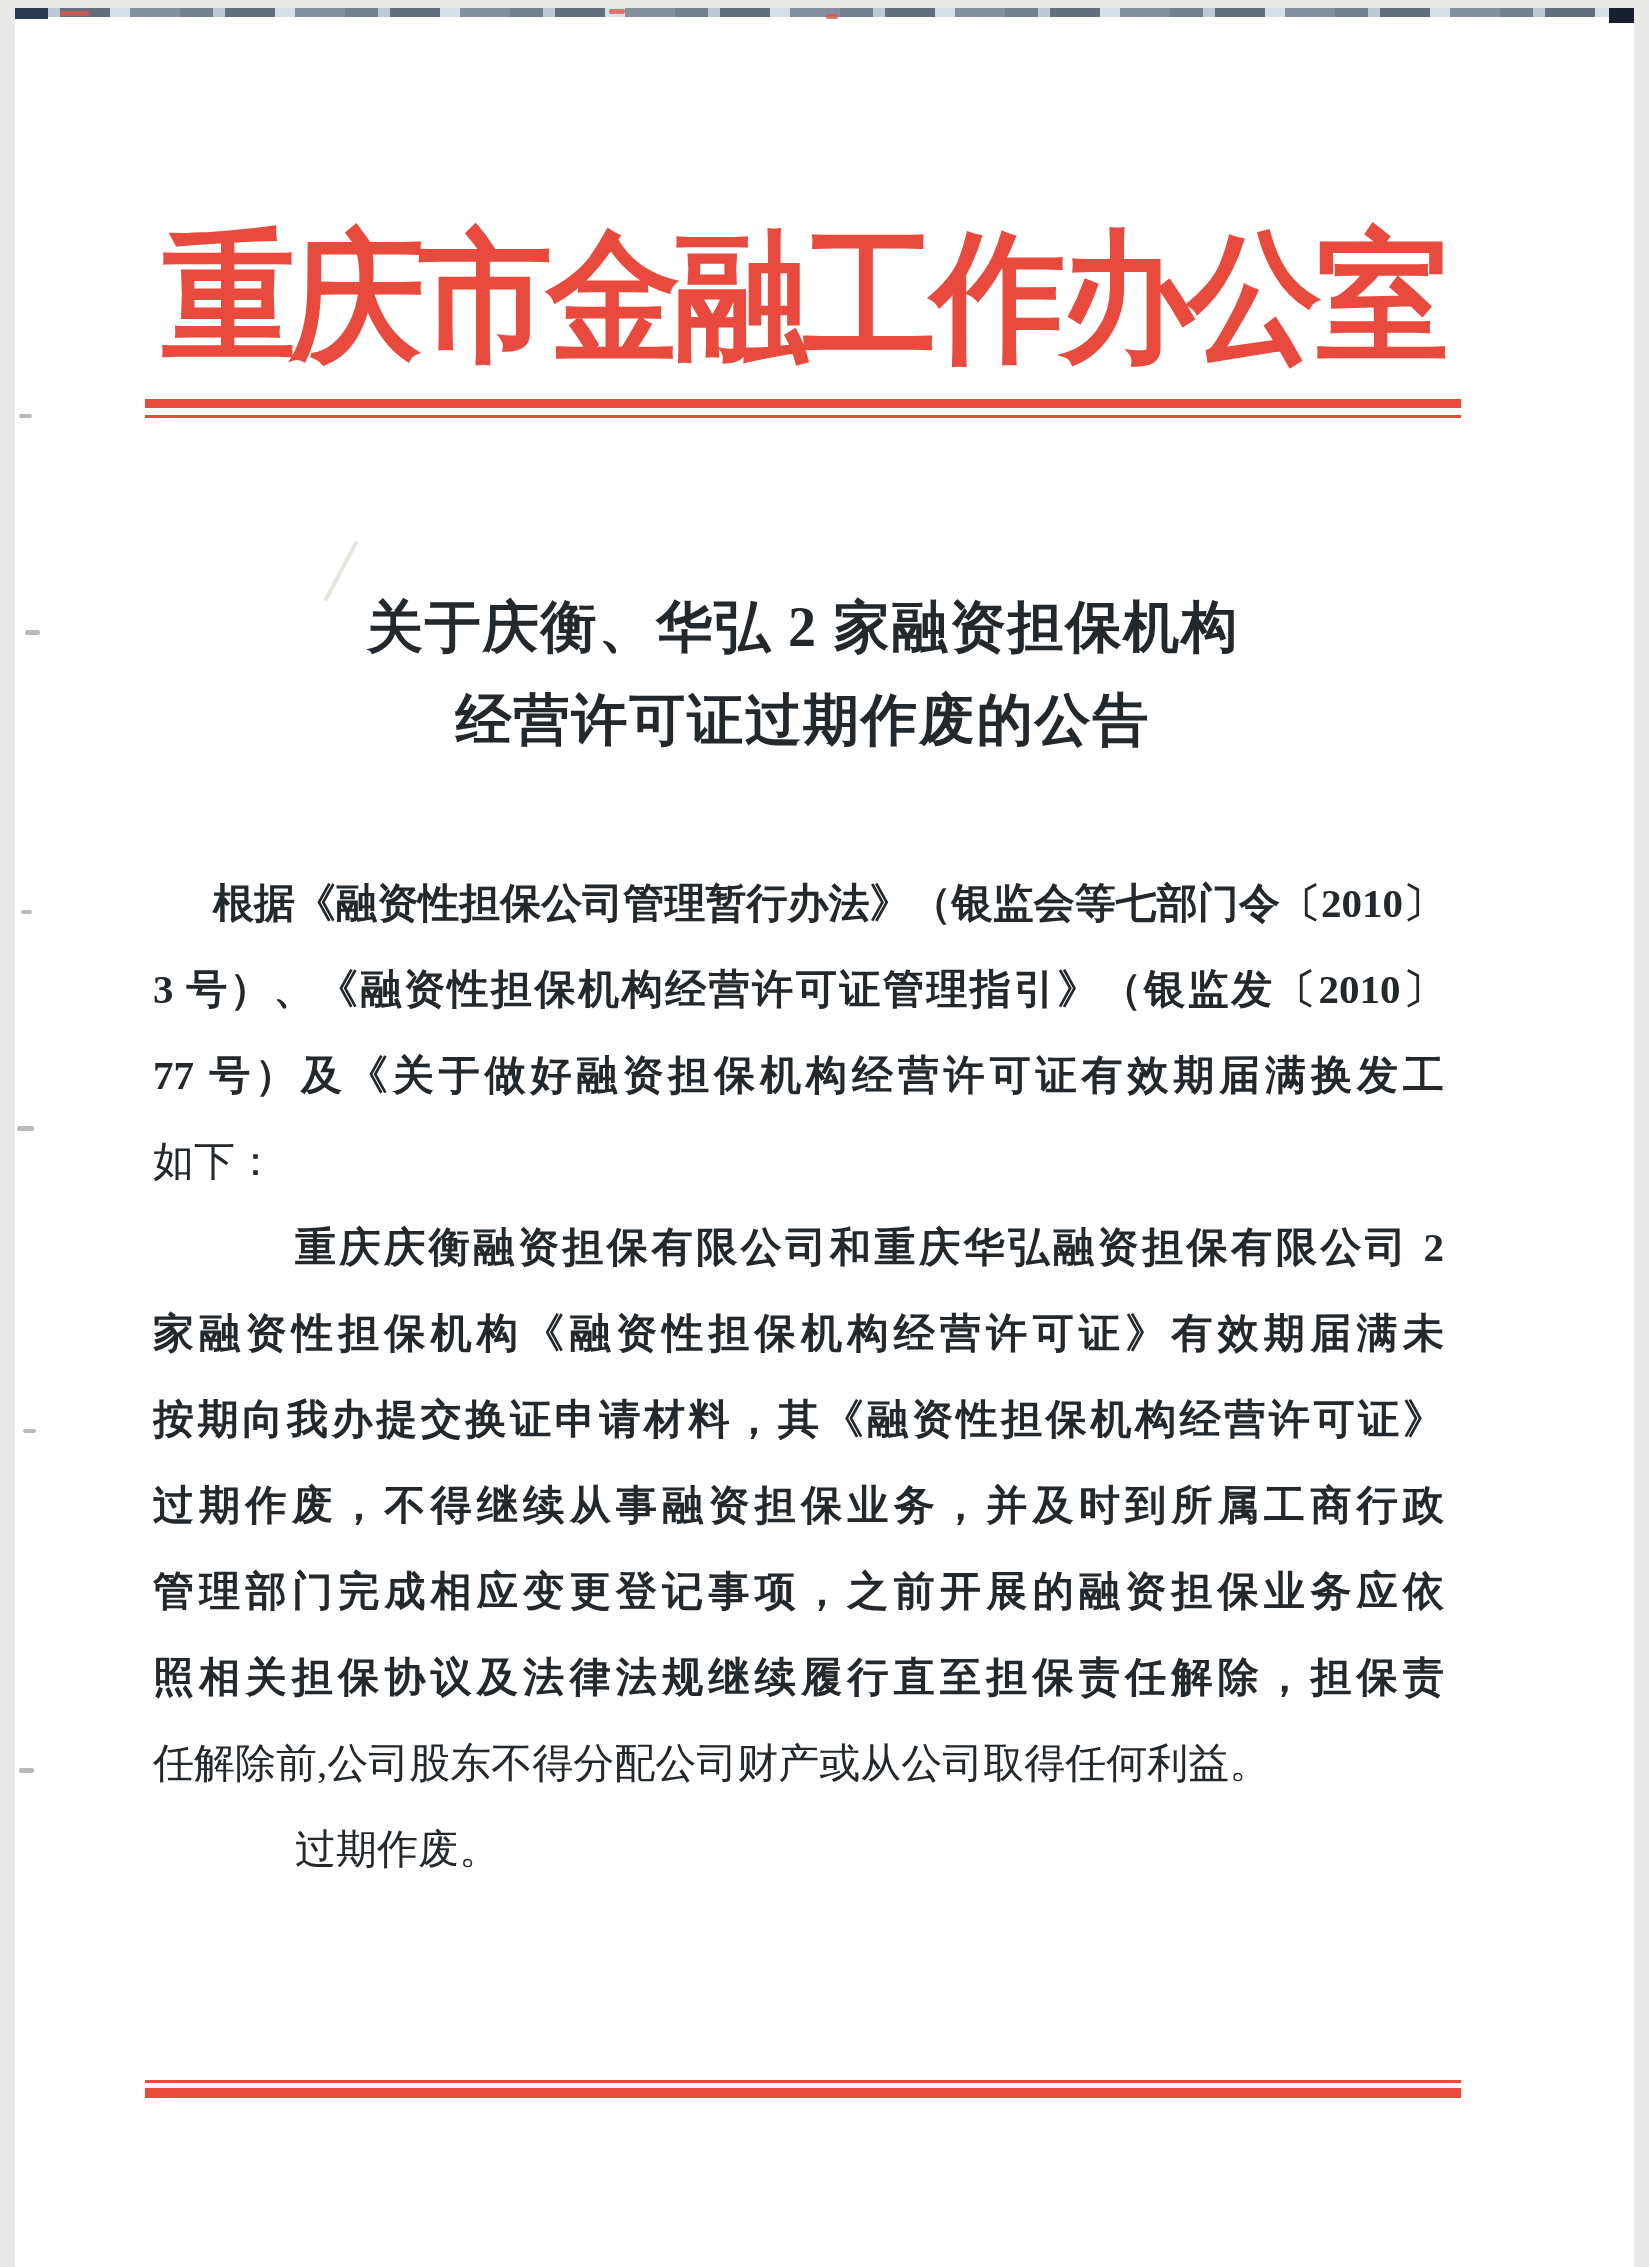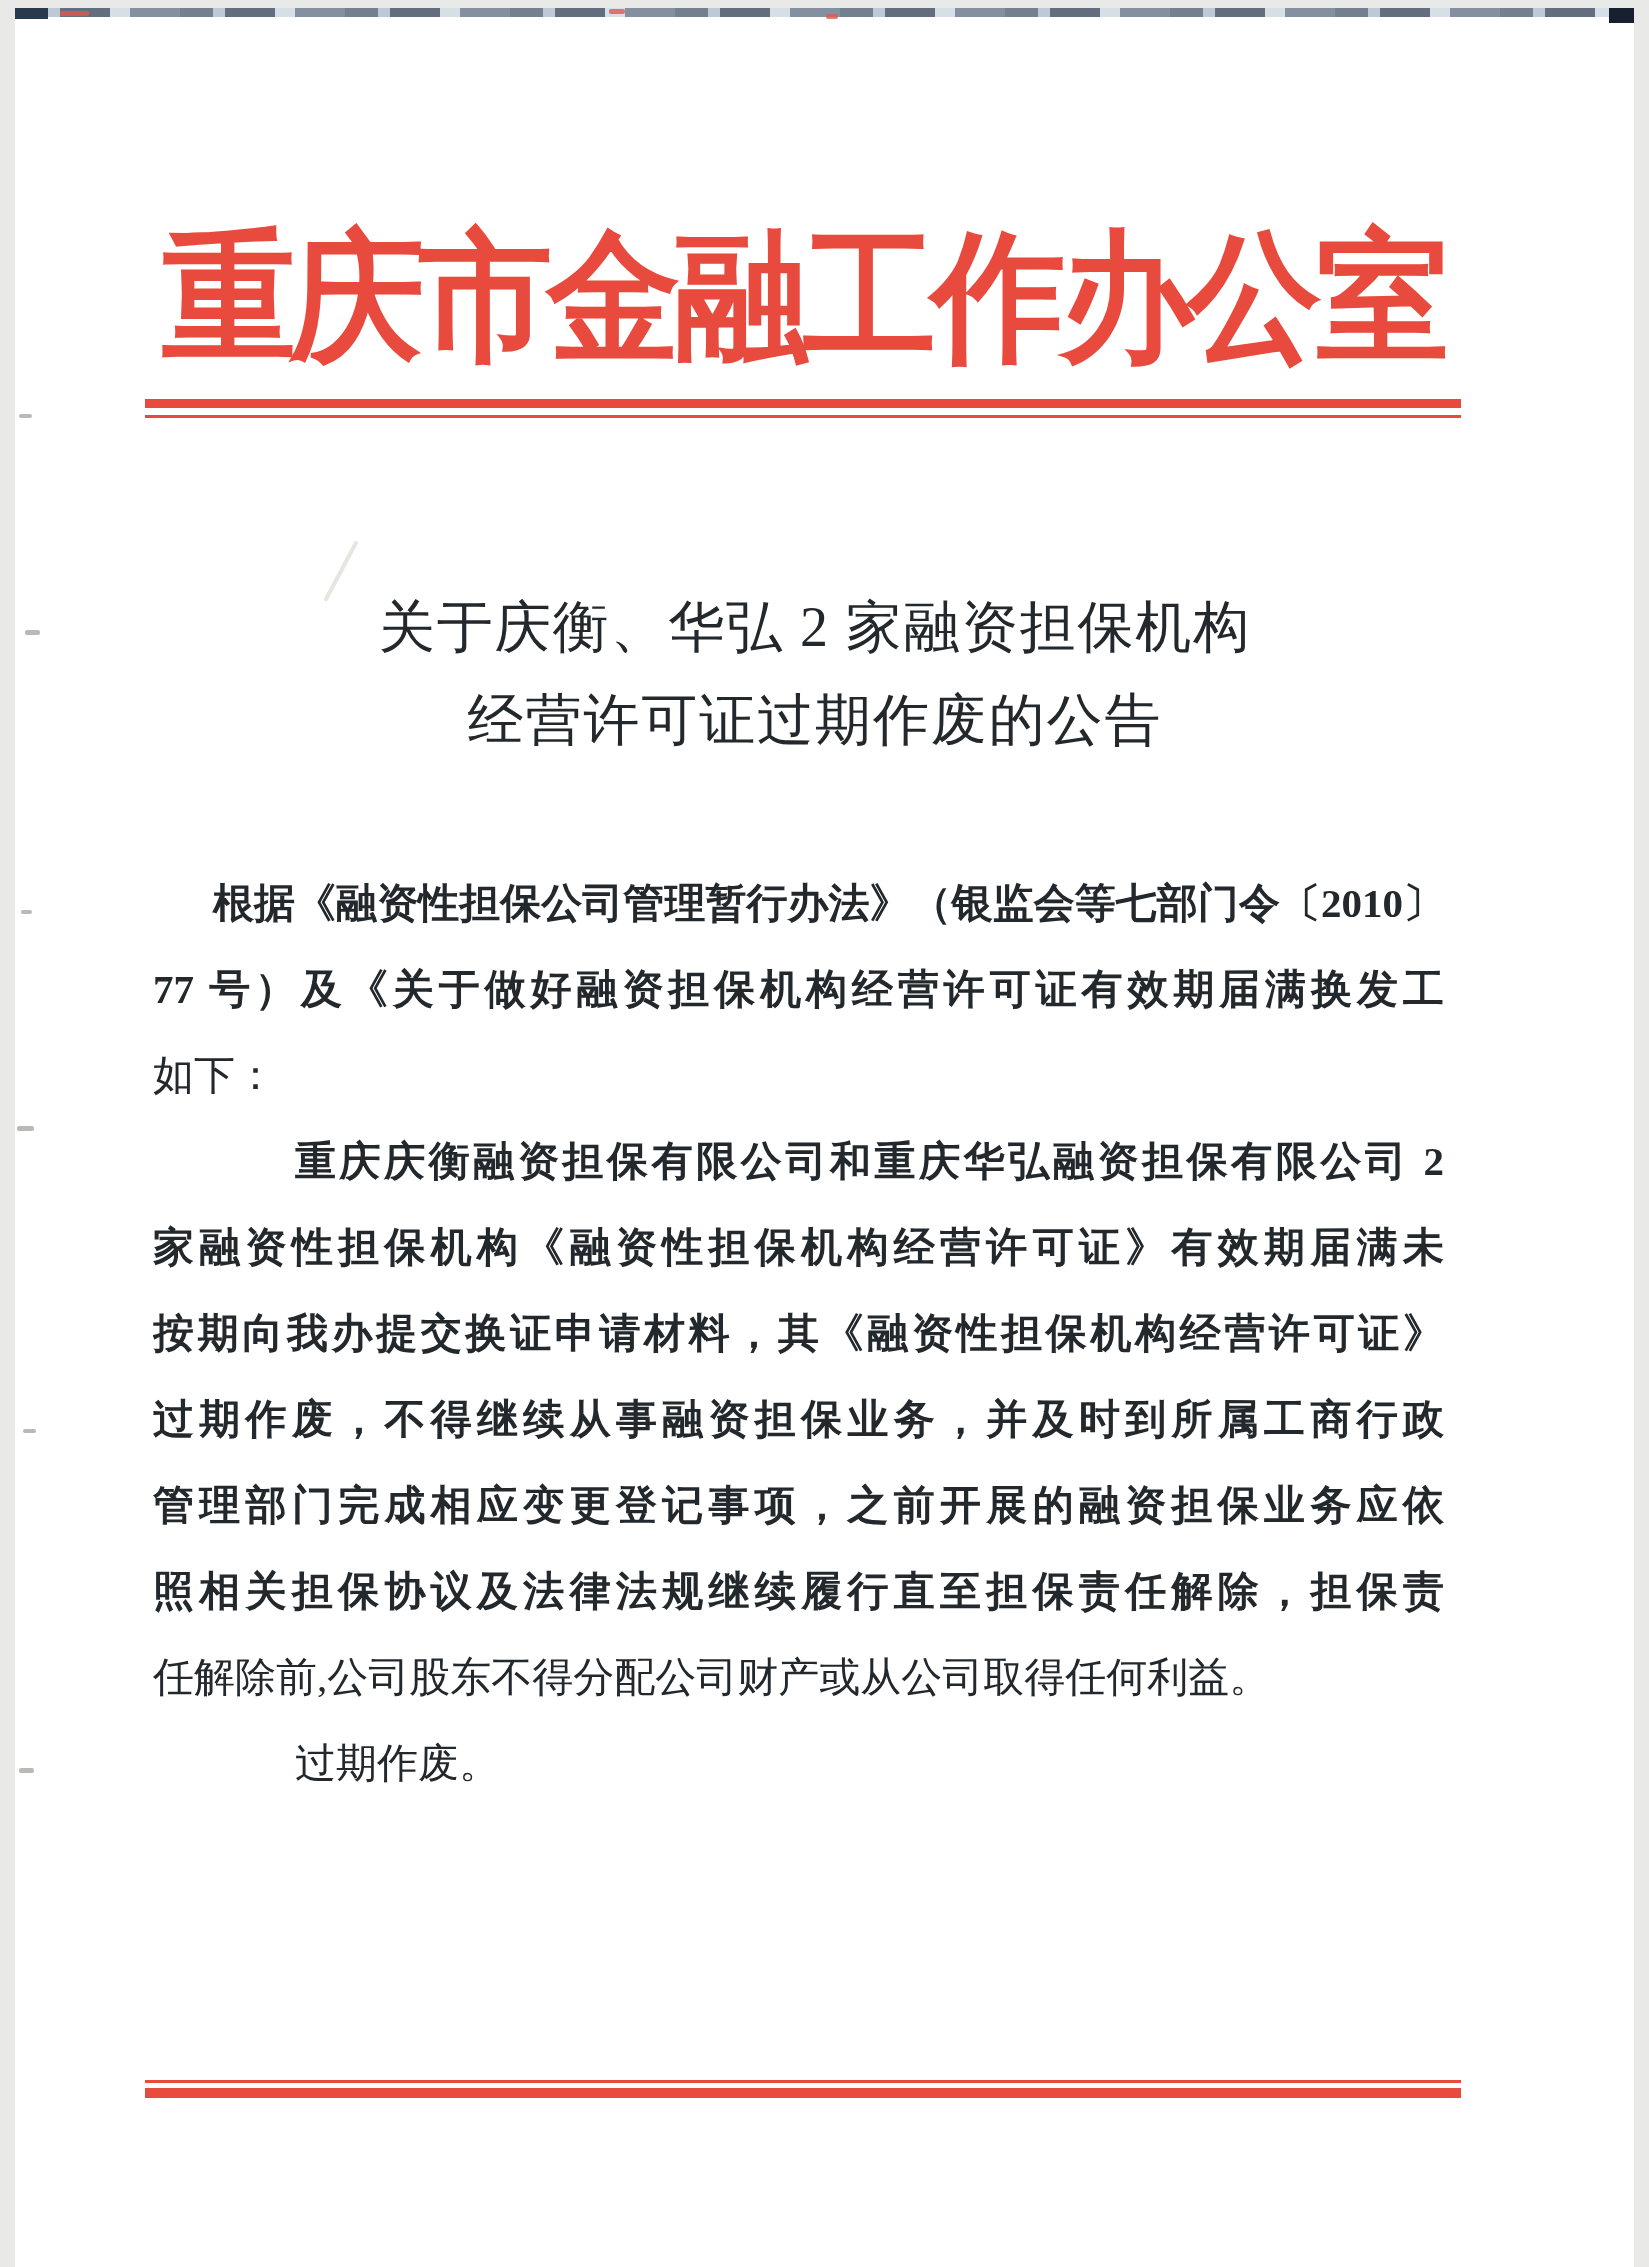--- a/index.html
+++ b/index.html
@@ -37,23 +37,23 @@
     white-space:nowrap;
   }
   
   .rule{position:absolute;left:130px;width:1316px;background:var(--accent,#e84a3d);}
   .rule-top-thick{top:391px;height:8.7px;}
   .rule-top-thin{top:407px;height:2.9px;}
   .rule-bottom-thin{top:2072px;height:2.9px;}
   .rule-bottom-thick{top:2080px;height:9.7px;}
   
   .doc-title{
-    position:absolute;top:573px;left:142px;width:1316px;
+    position:absolute;top:573px;left:130px;width:1316px;
     text-align:center;
-    font-size:56px;line-height:93px;font-weight:normal;
+    font-size:56px;line-height:93px;font-weight:bold;
     letter-spacing:1.9px;
     color:var(--ink,#23282d);
   }
   
   .body-text{
     position:absolute;top:852px;left:138px;width:1291px;
     font-size:41px;
     color:var(--ink,#23282d);
   }
   .line{height:86px;line-height:86px;overflow:hidden;}
@@ -85,20 +85,21 @@
   <div class="rule rule-top-thick"></div>
   <div class="rule rule-top-thin"></div>
 
   <div class="doc-title">
     <div>关于庆衡、华弘 2 家融资担保机构</div>
     <div>经营许可证过期作废的公告</div>
   </div>
 
   <div class="body-text" id="body-text">
       <div class="line ind-small fill">根据《融资性担保公司管理暂行办法》（银监会等七部门令〔2010〕</div>
+      <div class="line fill">3 号）、《融资性担保机构经营许可证管理指引》（银监发〔2010〕</div>
       <div class="line fill">77 号）及《关于做好融资担保机构经营许可证有效期届满换发工</div>
       <div class="line">如下：</div>
       <div class="line ind-large fill">重庆庆衡融资担保有限公司和重庆华弘融资担保有限公司 2</div>
       <div class="line fill">家融资性担保机构《融资性担保机构经营许可证》有效期届满未</div>
       <div class="line fill">按期向我办提交换证申请材料，其《融资性担保机构经营许可证》</div>
       <div class="line fill">过期作废，不得继续从事融资担保业务，并及时到所属工商行政</div>
       <div class="line fill">管理部门完成相应变更登记事项，之前开展的融资担保业务应依</div>
       <div class="line fill">照相关担保协议及法律法规继续履行直至担保责任解除，担保责</div>
       <div class="line">任解除前,公司股东不得分配公司财产或从公司取得任何利益。</div>
       <div class="line ind-large">过期作废。</div>

